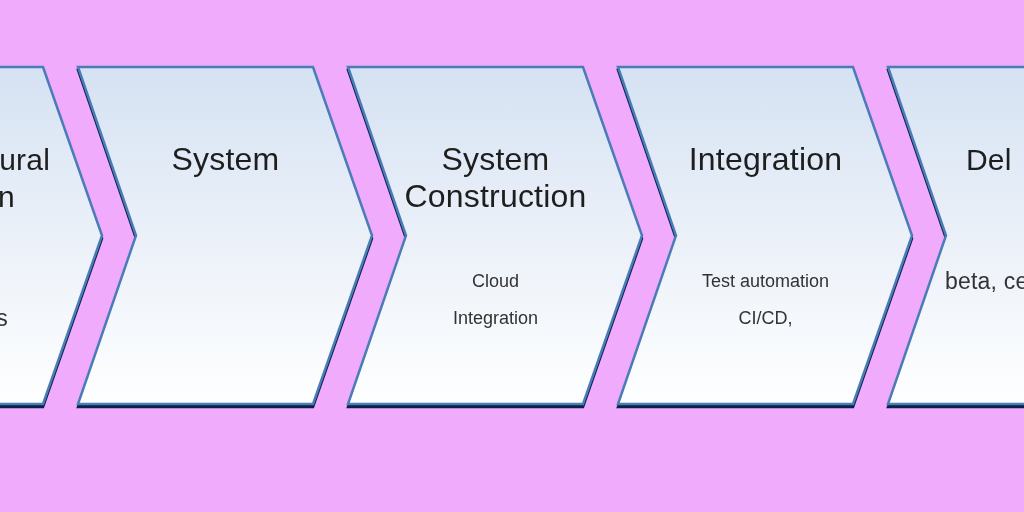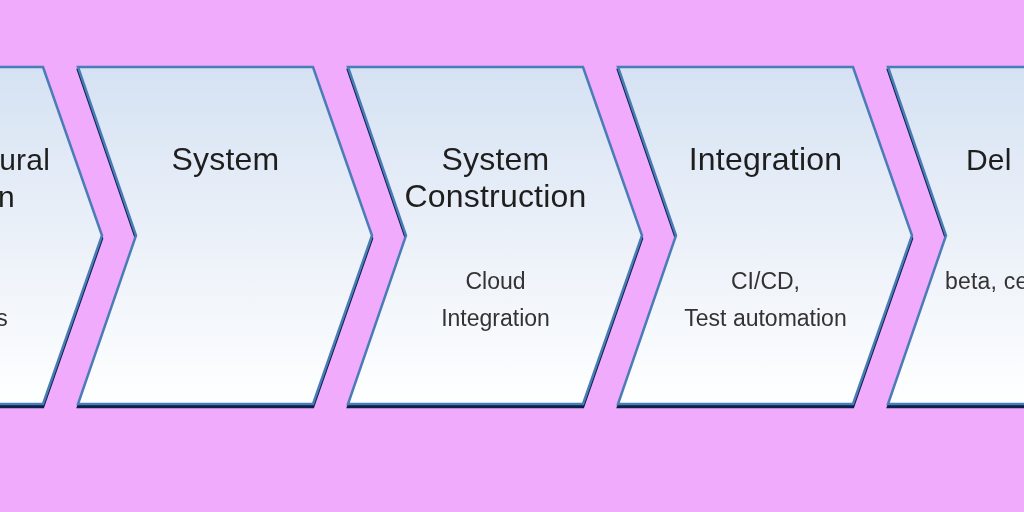--- a/index.html
+++ b/index.html
@@ -42,21 +42,21 @@
     line-height: 37px;
     color: #1e1e1e;
     letter-spacing: 0.2px;
   }
 
   .sub {
     position: absolute;
     left: 0; right: 0;
     top: 199px;
     text-align: center;
-    font-size: 23px;
+    font-size: 18px;
     line-height: 37px;
     color: #333333;
   }
 
   
   .frag {
     position: absolute;
     white-space: nowrap;
     font-size: 30px;
     line-height: 37px;
@@ -116,22 +116,22 @@
   </div>
 
   <div class="stage" style="left:616px">
     <svg width="299" height="343" viewBox="0 0 299 343">
       <polygon class="chev-poly" points="2,3 237,3 296,171.5 237,340 2,340 60,171.5"></polygon>
     </svg>
     <div class="title">
       <div>Integration</div>
     </div>
     <div class="sub">
+      <div>Test automation</div>
       <div>CI/CD,</div>
-      <div>Test automation</div>
     </div>
   </div>
 
   <div class="stage" style="left:886px">
     <svg width="299" height="343" viewBox="0 0 299 343">
       <polygon class="chev-poly" points="2,3 237,3 296,171.5 237,340 2,340 60,171.5"></polygon>
     </svg>
     <div class="frag" style="top:77px; left:80px">Del</div>
     <div class="frag small" style="top:199px; left:59px">beta, ce</div>
   </div>

